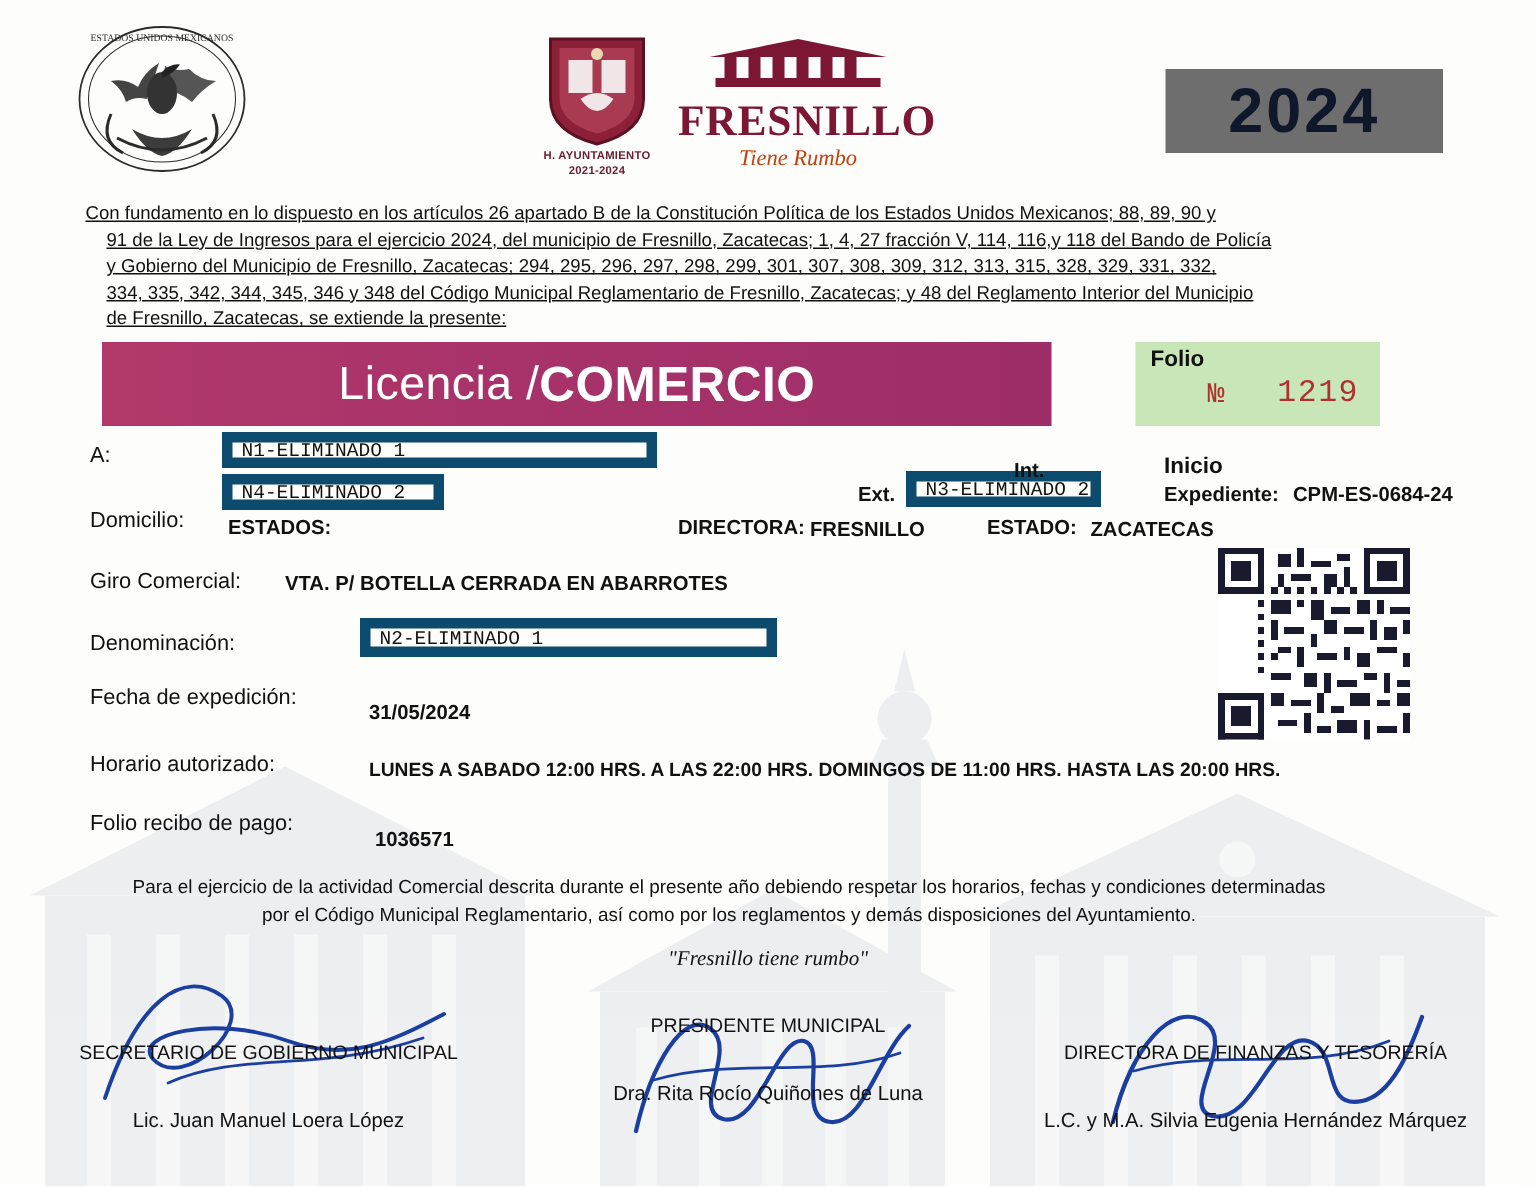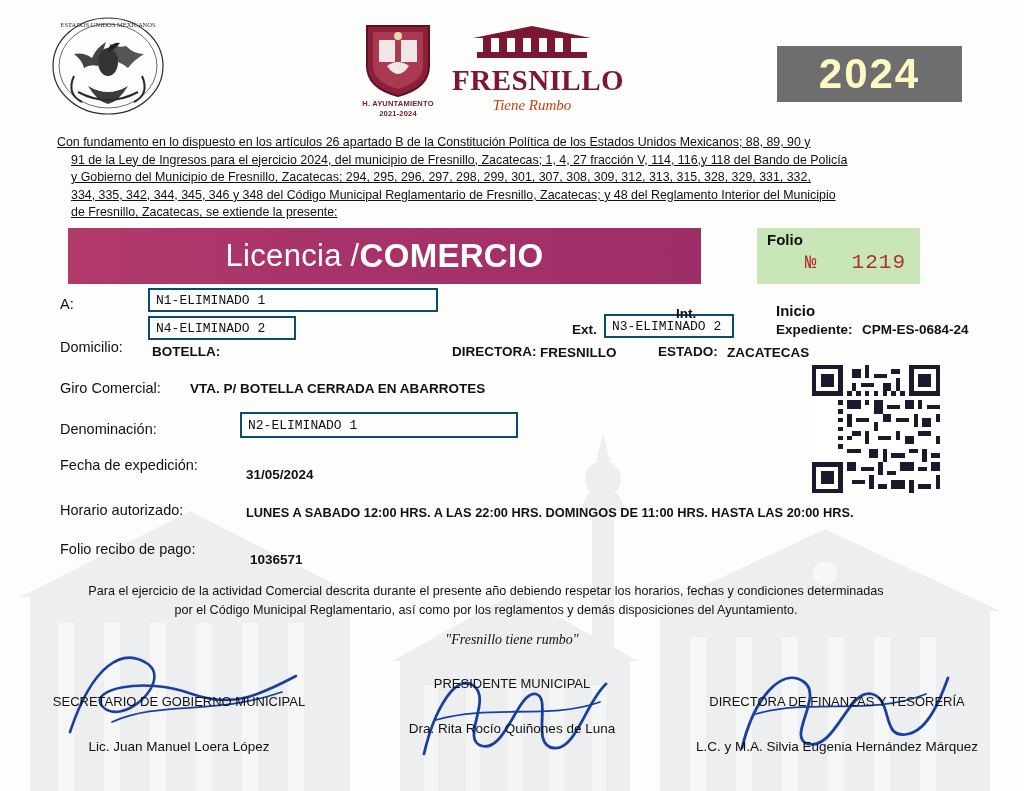--- a/index.html
+++ b/index.html
@@ -81,21 +81,21 @@
     color: #c2410c;
     margin-top: 2px;
   }
   .year-box {
     position: absolute;
     right: 62px;
     top: 46px;
     width: 185px;
     height: 56px;
     background: #6e6e6e;
-    color: #fef9c3;
+    color: #0f172a;
     font-size: 42px;
     font-weight: bold;
     letter-spacing: 2px;
     display: flex;
     align-items: center;
     justify-content: center;
     font-family: "Liberation Sans", sans-serif;
   }
 
   
@@ -178,21 +178,21 @@
   }
   .lbl.b { font-weight: bold; }
   .val {
     position: absolute;
     font-size: 13.5px;
     font-weight: bold;
     color: #111;
   }
   .mono-box {
     position: absolute;
-    border: 2px solid #0c4a6e;
+    border: 7px solid #0c4a6e;
     font-family: "Liberation Mono", monospace;
     font-size: 13px;
     color: #111;
     padding: 2px 6px;
     box-sizing: border-box;
     background: transparent;
     white-space: nowrap;
     display: flex;
     align-items: center;
   }
@@ -365,21 +365,21 @@
   <span class="lbl" style="left:60px; top:296px;">A:</span>
   <span class="mono-box" style="left:148px; top:288px; width:290px; height:24px;">N1-ELIMINADO 1</span>
 
   <span class="lbl" style="left:60px; top:339px;">Domicilio:</span>
   <span class="mono-box" style="left:148px; top:316px; width:148px; height:24px;">N4-ELIMINADO 2</span>
 
   <span class="lbl b" style="left:572px; top:322px; font-size:13.5px;">Ext.</span>
   <span class="mono-box" style="left:604px; top:314px; width:130px; height:24px;">N3-ELIMINADO 2</span>
   <span class="lbl b" style="left:676px; top:306px; font-size:13.5px;">Int.</span>
 
-  <span class="lbl b" style="left:152px; top:344px; font-size:13.5px;">BOTELLA:</span>
+  <span class="lbl b" style="left:152px; top:344px; font-size:13.5px;">ESTADOS:</span>
   <span class="lbl b" style="left:452px; top:344px; font-size:13.5px;">DIRECTORA:</span>
   <span class="val" style="left:540px; top:345px;">FRESNILLO</span>
   <span class="lbl b" style="left:658px; top:344px; font-size:13.5px;">ESTADO:</span>
   <span class="val" style="left:727px; top:345px;">ZACATECAS</span>
 
   <span class="lbl b" style="left:776px; top:302px; font-size:15px;">Inicio</span>
   <span class="lbl b" style="left:776px; top:322px; font-size:13.5px;">Expediente:</span>
   <span class="val" style="left:862px; top:322px;">CPM-ES-0684-24</span>
 
   <span class="lbl" style="left:60px; top:380px;">Giro Comercial:</span>

